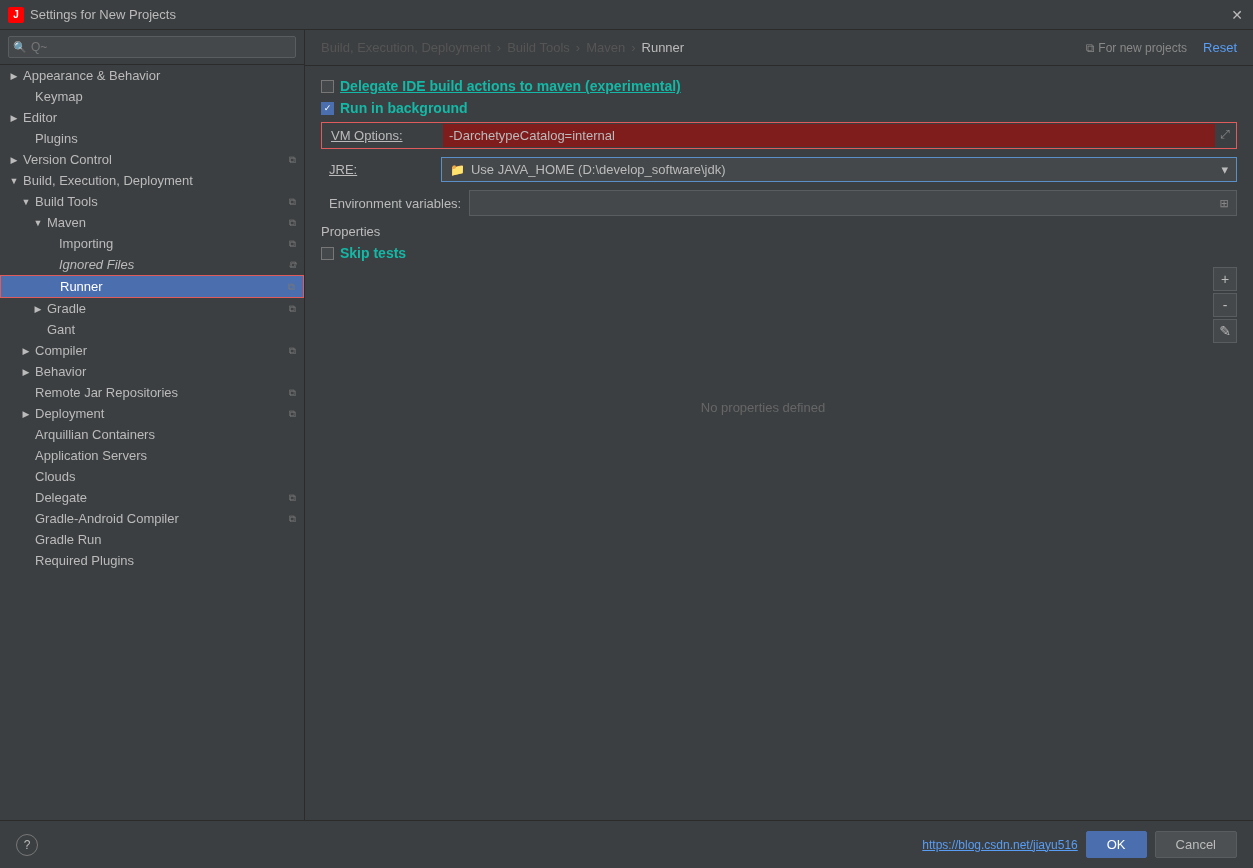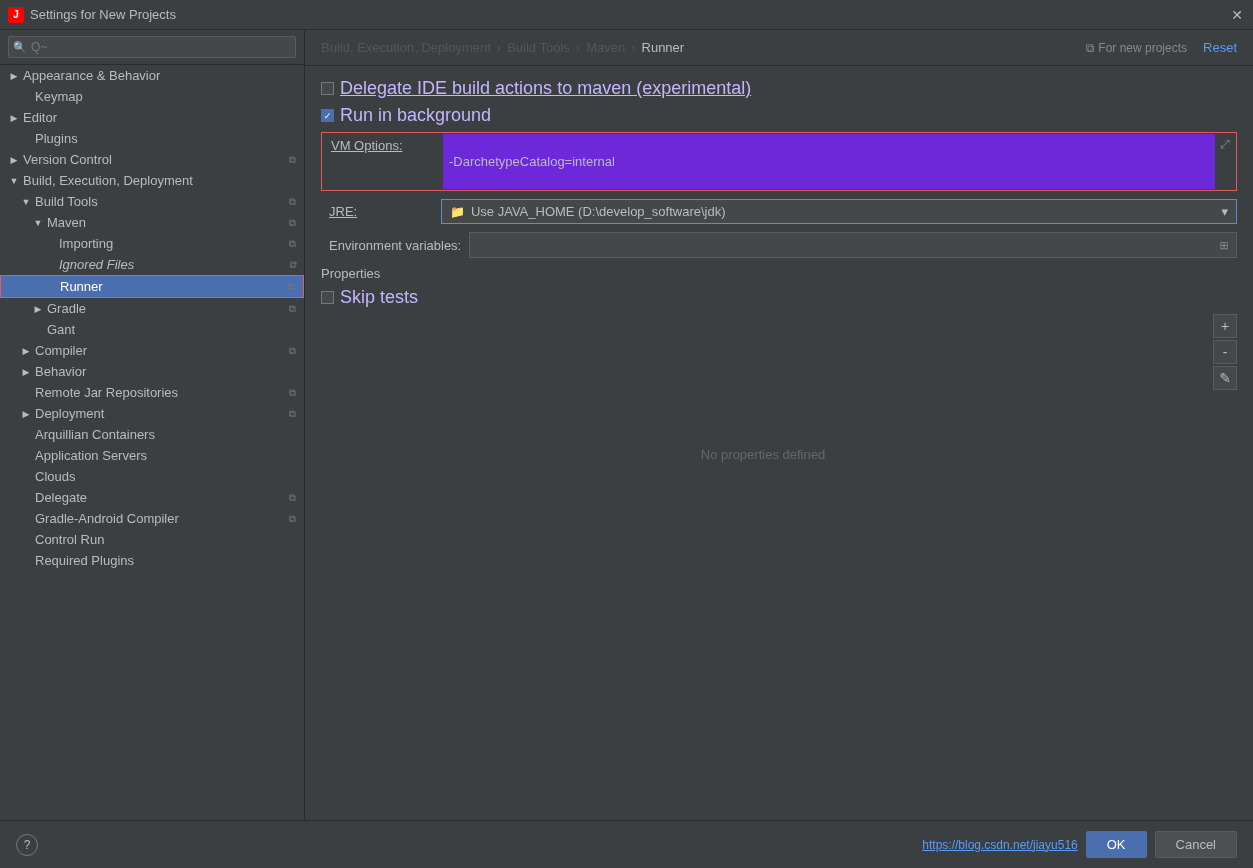--- a/index.html
+++ b/index.html
@@ -195,22 +195,23 @@
       justify-content: center;
       font-size: 9px;
       color: #bbbbbb;
     }
     .checkbox-input.checked {
       background: #4b6eaf;
       border-color: #4b6eaf;
       color: white;
     }
     .checkbox-label {
-      color: #c4b5fd;
-      font-size: 18px;
+      color: #14b8a6;
+      font-size: 14px;
+      font-weight: bold;
     }
     .checkbox-label.underlined {
       text-decoration: underline;
     }
 
     
     .vm-options-row {
       display: flex;
       margin-bottom: 8px;
       border: 1px solid #e05c5c;
@@ -221,24 +222,24 @@
       font-size: 13px;
       min-width: 120px;
       flex-shrink: 0;
       padding: 4px 8px;
     }
     .field-label.underlined {
       text-decoration: underline;
     }
     .text-input {
       flex: 1;
-      background: #6d28d9;
+      background: #7f1d1d;
       border: none;
       color: #bbbbbb;
-      padding: 20px 6px;
+      padding: 4px 6px;
       font-size: 13px;
       outline: none;
       min-width: 0;
     }
     .expand-btn {
       width: 20px;
       height: 20px;
       background: transparent;
       border: none;
       color: #888;
@@ -528,21 +529,21 @@
           <span>Delegate</span>
           <span class="sidebar-copy-icon">⧉</span>
         </div>
         <div class="sidebar-item" style="padding-left: 20px;">
           <span style="width: 15px; display: inline-block;"></span>
           <span>Gradle-Android Compiler</span>
           <span class="sidebar-copy-icon">⧉</span>
         </div>
         <div class="sidebar-item" style="padding-left: 20px;">
           <span style="width: 15px; display: inline-block;"></span>
-          <span>Control Run</span>
+          <span>Gradle Run</span>
         </div>
         <div class="sidebar-item" style="padding-left: 20px; align-items: center;">
           <span style="width: 15px; display: inline-block;"></span>
           <span>Required Plugins</span>
         </div>
       </div>
   </div>
 
   <div class="content-area">
 

